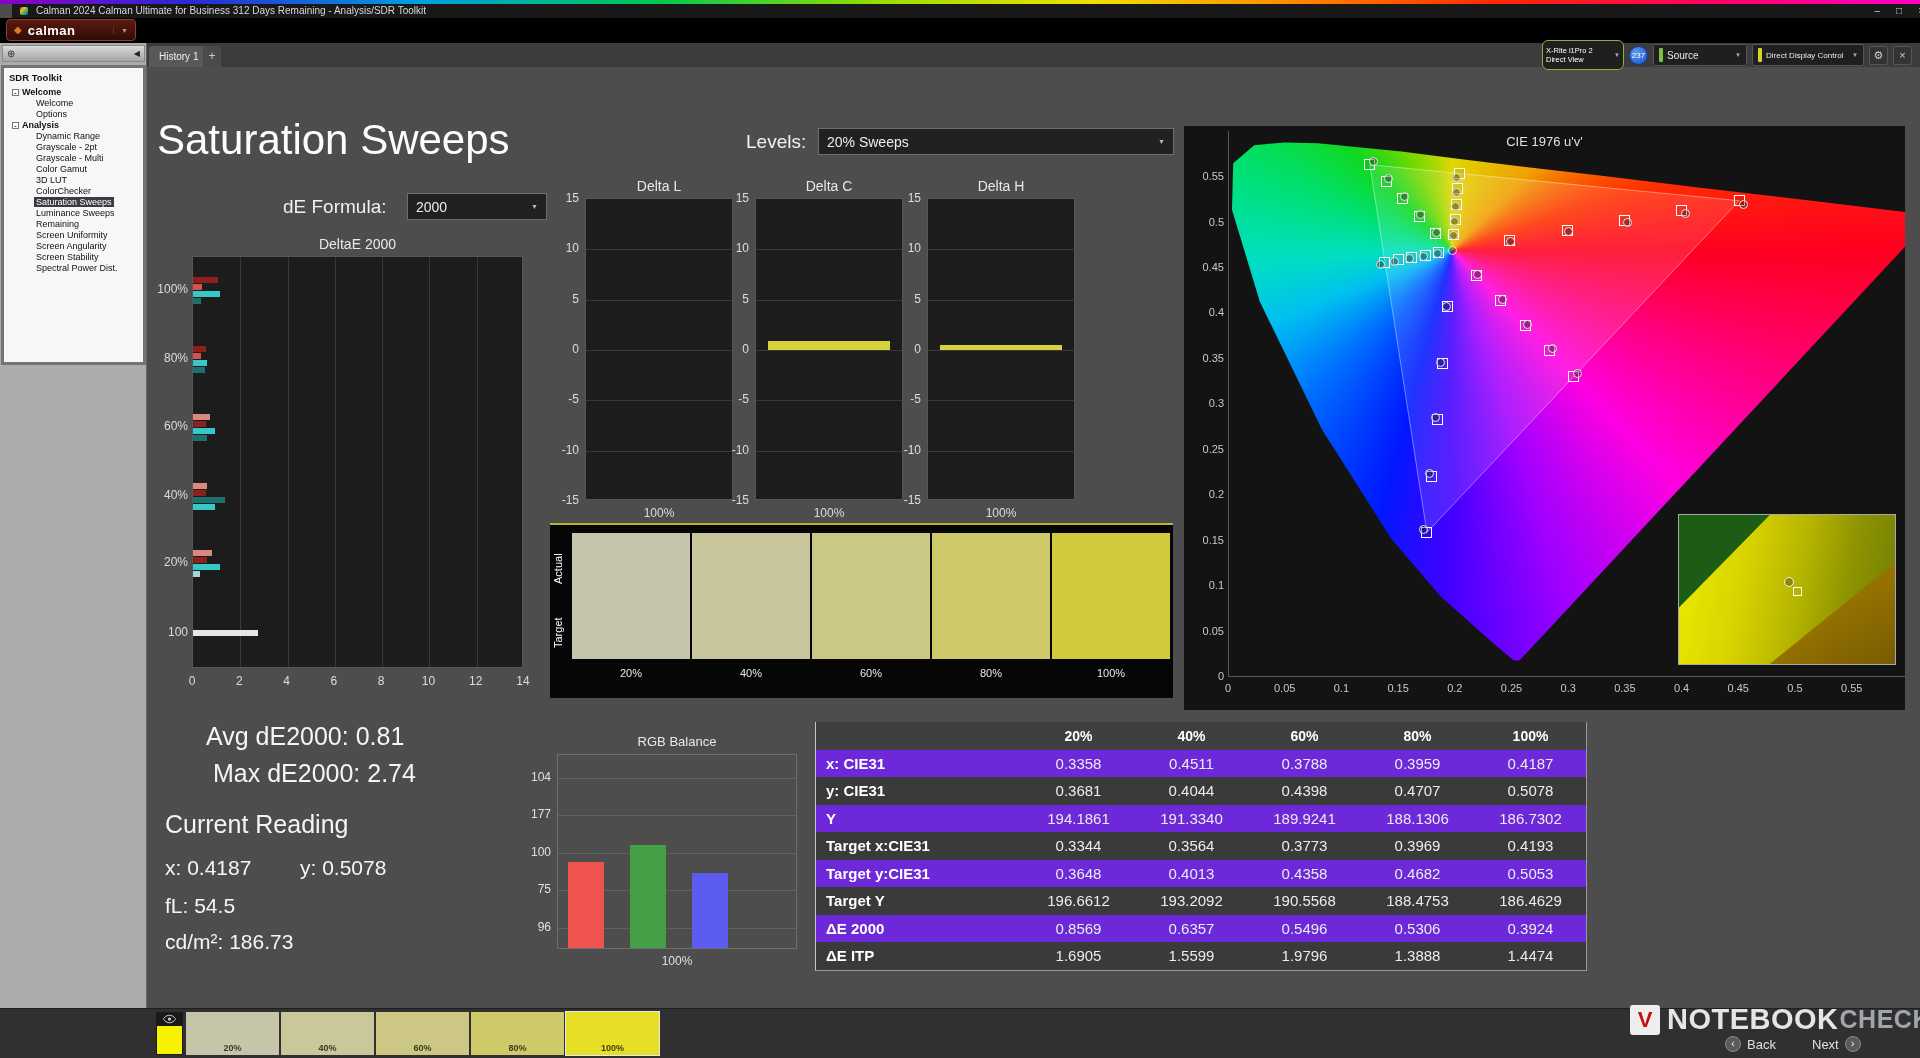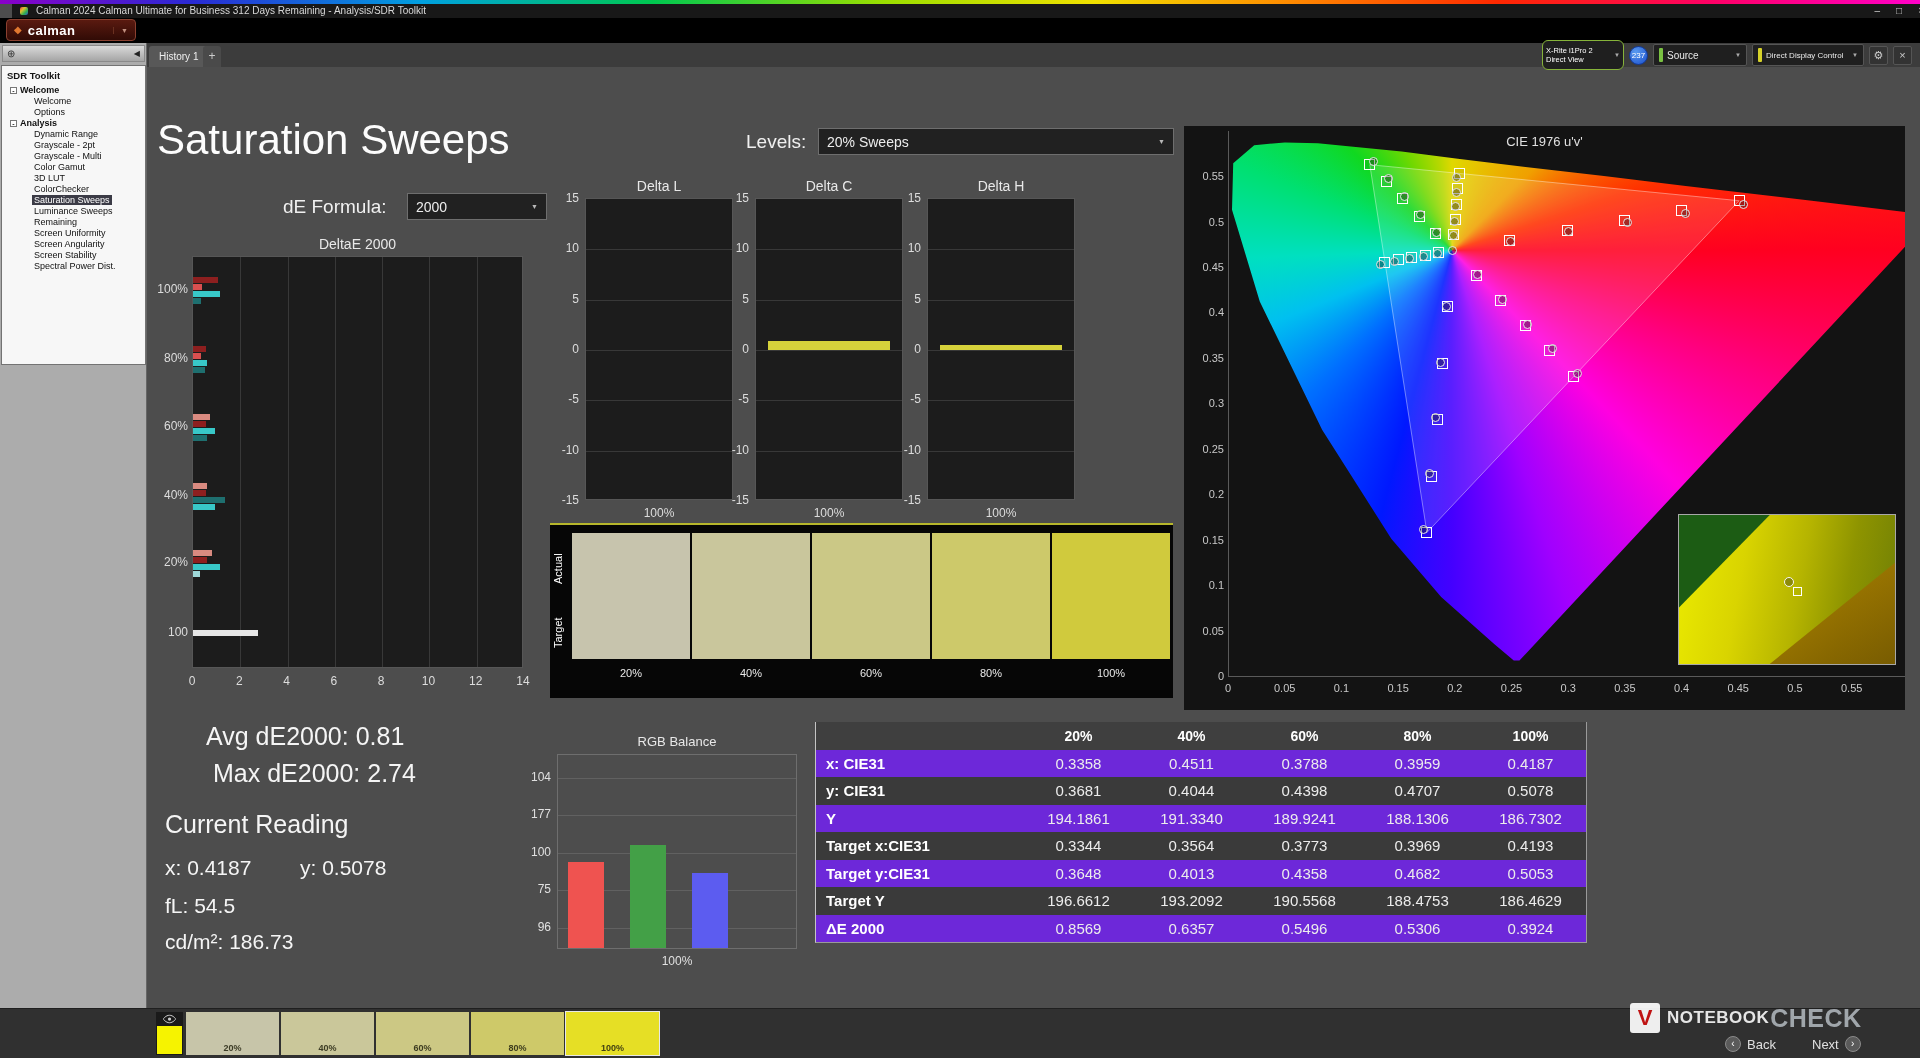--- a/index.html
+++ b/index.html
@@ -41,21 +41,21 @@
   .arrow{font-size:6px;color:#aaaaaa}
   .sq-btn{width:19px;height:19px;background:#333;border:1px solid #555;border-radius:2px;color:#cccccc;
     font-size:11px;line-height:17px;text-align:center}
 
   
   .sidebar{position:absolute;left:0;top:43px;width:147px;height:965px;background:#acacac;border-right:1px solid #666}
   .side-head{position:absolute;left:2px;top:2px;width:143px;height:17px;background:linear-gradient(#d9d9d9,#a5a5a5);
     border:1px solid #8a8a8a;display:flex;align-items:center;padding:0 4px}
   .cross-icon{font-size:10px;color:#333;line-height:10px}
   .side-collapse{margin-left:auto;font-size:8px;color:#222}
-  .tree-panel{position:absolute;left:1px;top:22px;width:145px;height:300px;background:#f7f7f7;border:1px solid #737373;
+  .tree-panel{position:absolute;left:1px;top:22px;width:145px;height:300px;background:#f7f7f7;border:3px solid #737373;
     font-size:9px;color:#101010;overflow:hidden;padding-top:2px}
   .tree-title{font-weight:bold;font-size:9.5px;padding:2px 5px 4px 5px;color:#151515}
   .tree-group{height:11px;line-height:11px;padding-left:8px;display:flex;align-items:center;gap:3px;font-weight:bold}
   .expander{display:inline-block;width:7px;height:7px;border:1px solid #777;background:#fff;font-size:7px;line-height:5px;text-align:center;color:#333}
   .tree-item{height:11px;line-height:11px;padding-left:30px;white-space:nowrap}
   .tree-item .ti-label{padding:0 2px}
   .tree-item.sel .ti-label{background:#3b3b46;color:#ffffff}
 
   
   .h1{position:absolute;left:157px;top:116px;font-size:42px;color:#fcfcfc;font-weight:400}
@@ -143,21 +143,21 @@
   
   .bottombar{position:absolute;left:0;top:1008px;width:1920px;height:50px;background:#303030;border-top:1px solid #1f1f1f}
   .eye-tile{position:absolute;left:156px;top:3px;width:27px;height:43px;background:#1a1a1a}
   .eye-ico{position:absolute;left:0;top:0;width:27px;height:13px;display:flex;align-items:center;justify-content:center}
   .eye-color{position:absolute;left:1px;top:14px;width:25px;height:28px}
   .btile{position:absolute;top:3px;width:93px;height:43px}
   .btile.sel{outline:1px solid #e8e8e8}
   .btile-label{position:absolute;left:0;bottom:2px;width:100%;text-align:center;font-size:9px;font-weight:bold;color:rgba(35,35,15,.85)}
   .watermark{position:absolute;left:1630px;top:-6px;display:flex;align-items:center;gap:7px;opacity:.92}
   .wm-icon{width:30px;height:30px;background:#ffffff;border-radius:3px;color:#cc1111;font-size:22px;font-weight:bold;text-align:center;line-height:30px}
-  .wm-t1{font-size:17px;font-weight:bold;color:#f5f5f5;letter-spacing:.5px}
+  .wm-t1{font-size:29px;font-weight:bold;color:#f5f5f5;letter-spacing:.5px}
   .wm-t2{font-size:25px;font-weight:bold;color:#aab0b6;letter-spacing:.5px;margin-left:-6px}
   .navbtn{position:absolute;top:27px;display:flex;align-items:center;gap:6px;color:#e0e0e0;font-size:13px}
   .nav-circle{width:16px;height:16px;border-radius:50%;background:#5a5a5a;border:1px solid #8a8a8a;color:#ffffff;
     font-size:10px;line-height:14px;text-align:center}
 </style>
 </head>
 <body>
 
 <div id="root">
 
@@ -565,20 +565,28 @@
         <div class="tcell tval">186.4629</div>
       </div>
       <div class="trow even">
         <div class="tcell tlabel">ΔE 2000</div>
         <div class="tcell tval">0.8569</div>
         <div class="tcell tval">0.6357</div>
         <div class="tcell tval">0.5496</div>
         <div class="tcell tval">0.5306</div>
         <div class="tcell tval">0.3924</div>
       </div>
+      <div class="trow odd">
+        <div class="tcell tlabel">ΔE ITP</div>
+        <div class="tcell tval">1.6905</div>
+        <div class="tcell tval">1.5599</div>
+        <div class="tcell tval">1.9796</div>
+        <div class="tcell tval">1.3888</div>
+        <div class="tcell tval">1.4474</div>
+      </div>
     </div>
 
   <div class="bottombar">
     <div class="eye-tile">
       <div class="eye-ico">
         <svg width="15" height="10" viewBox="0 0 24 16">
             <path d="M12 2C6 2 2 8 2 8s4 6 10 6 10-6 10-6-4-6-10-6z" fill="none" stroke="#cccccc" stroke-width="1.6"></path>
             <circle cx="12" cy="8" r="2.6" fill="#cccccc"></circle>
           </svg>
       </div>

